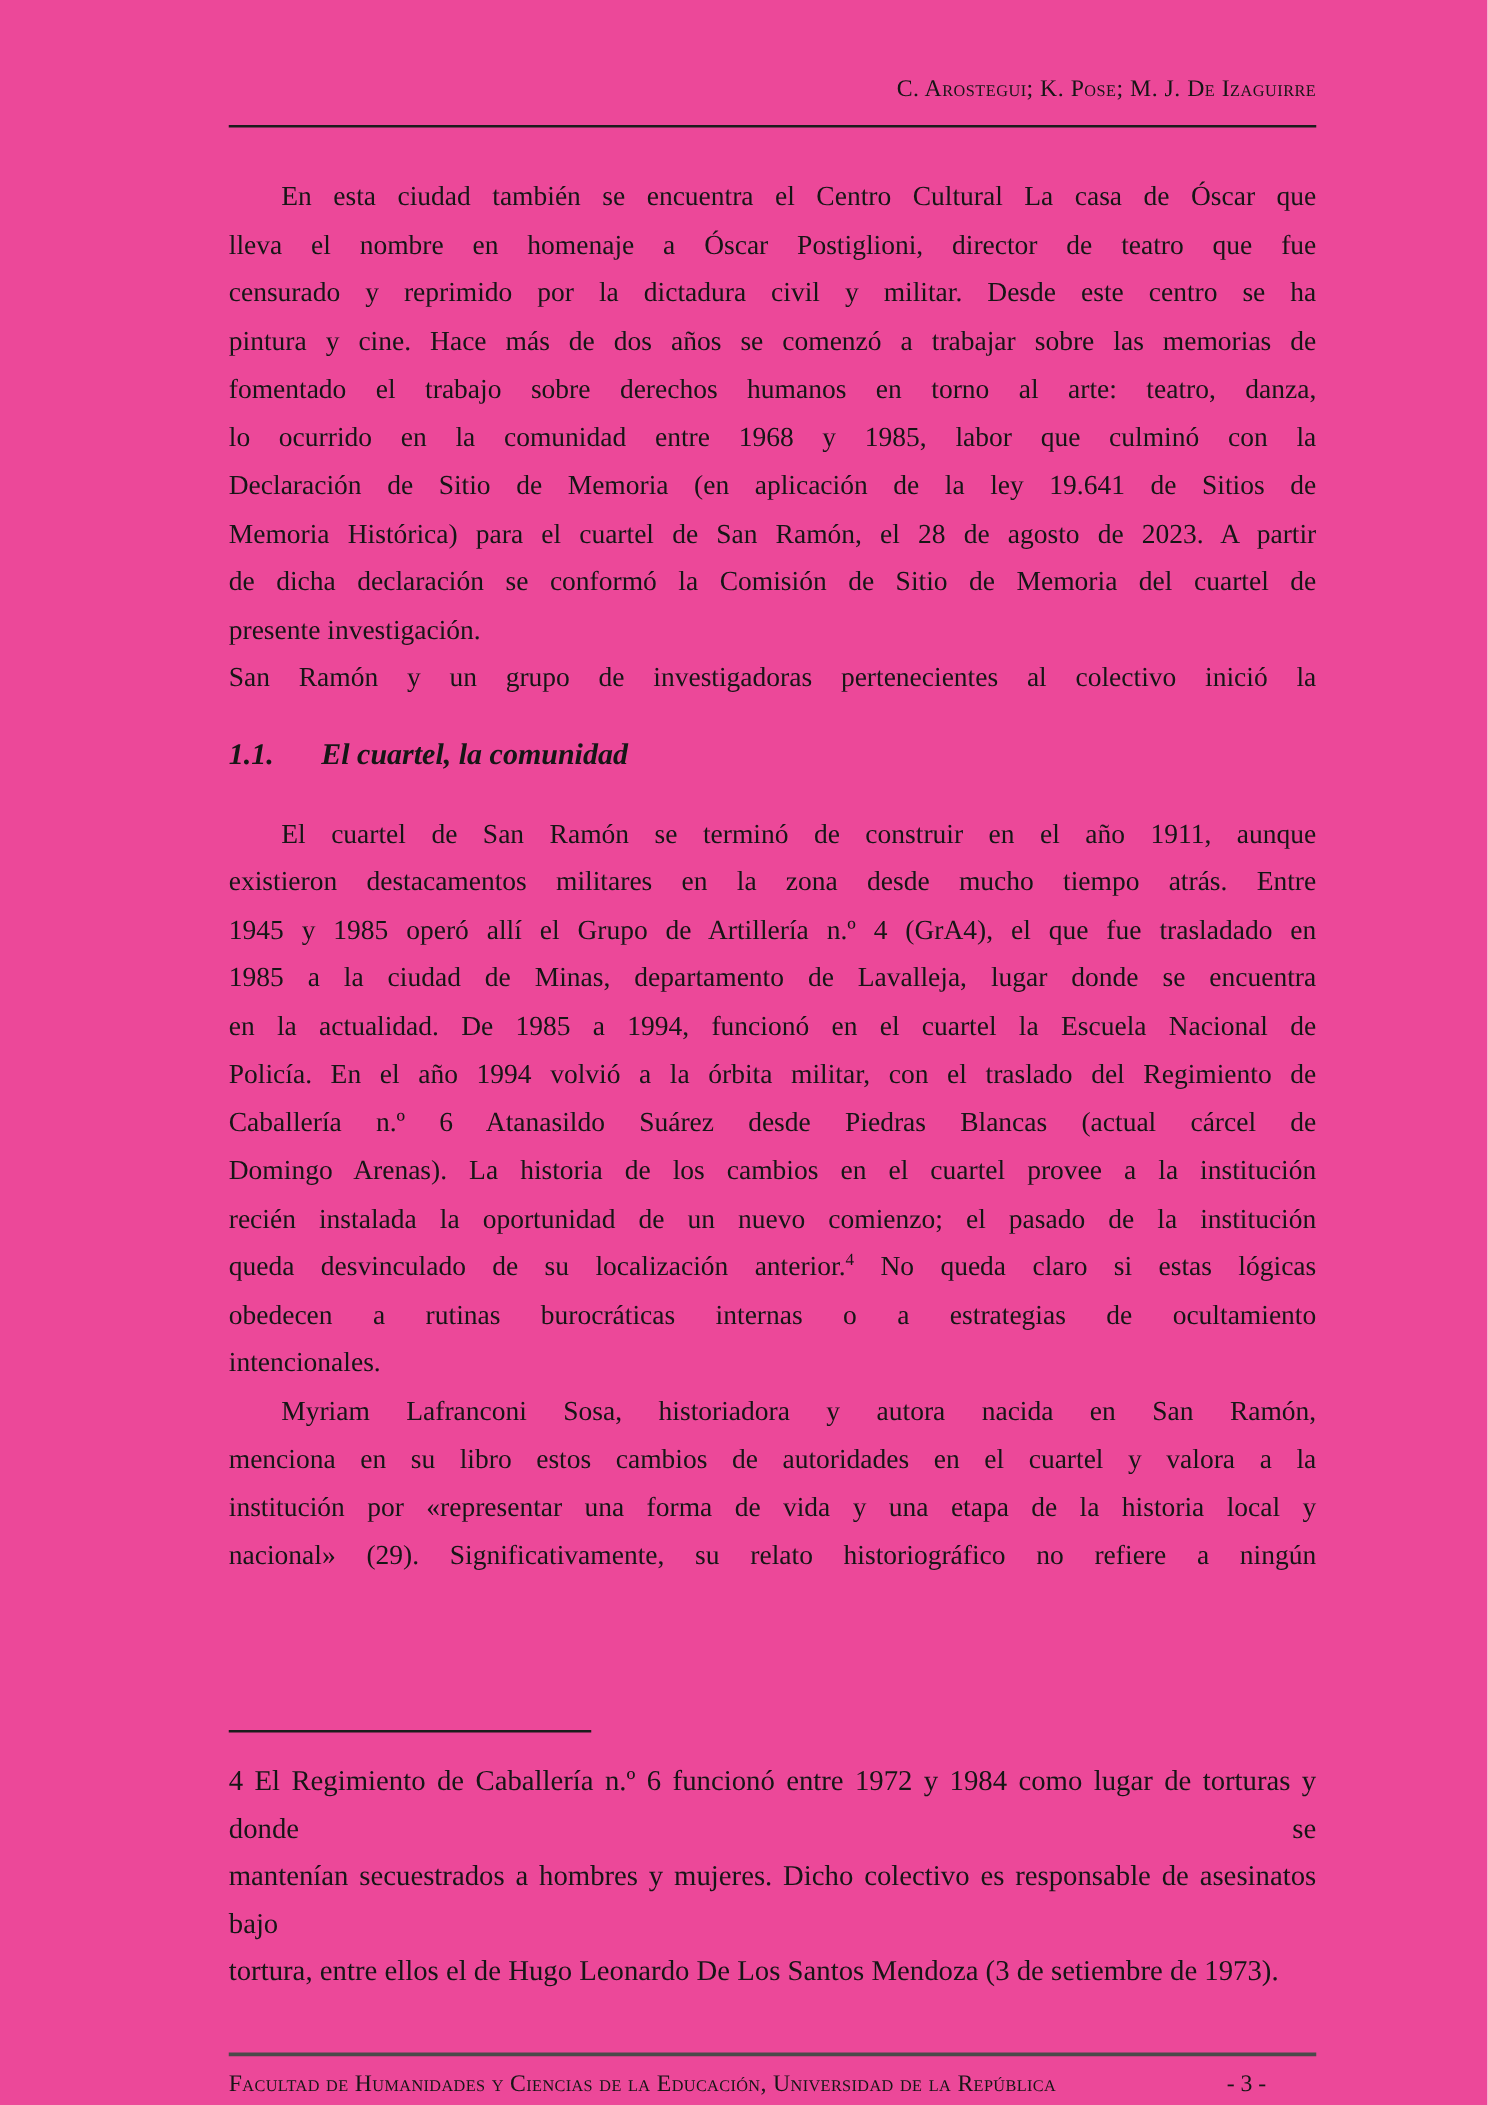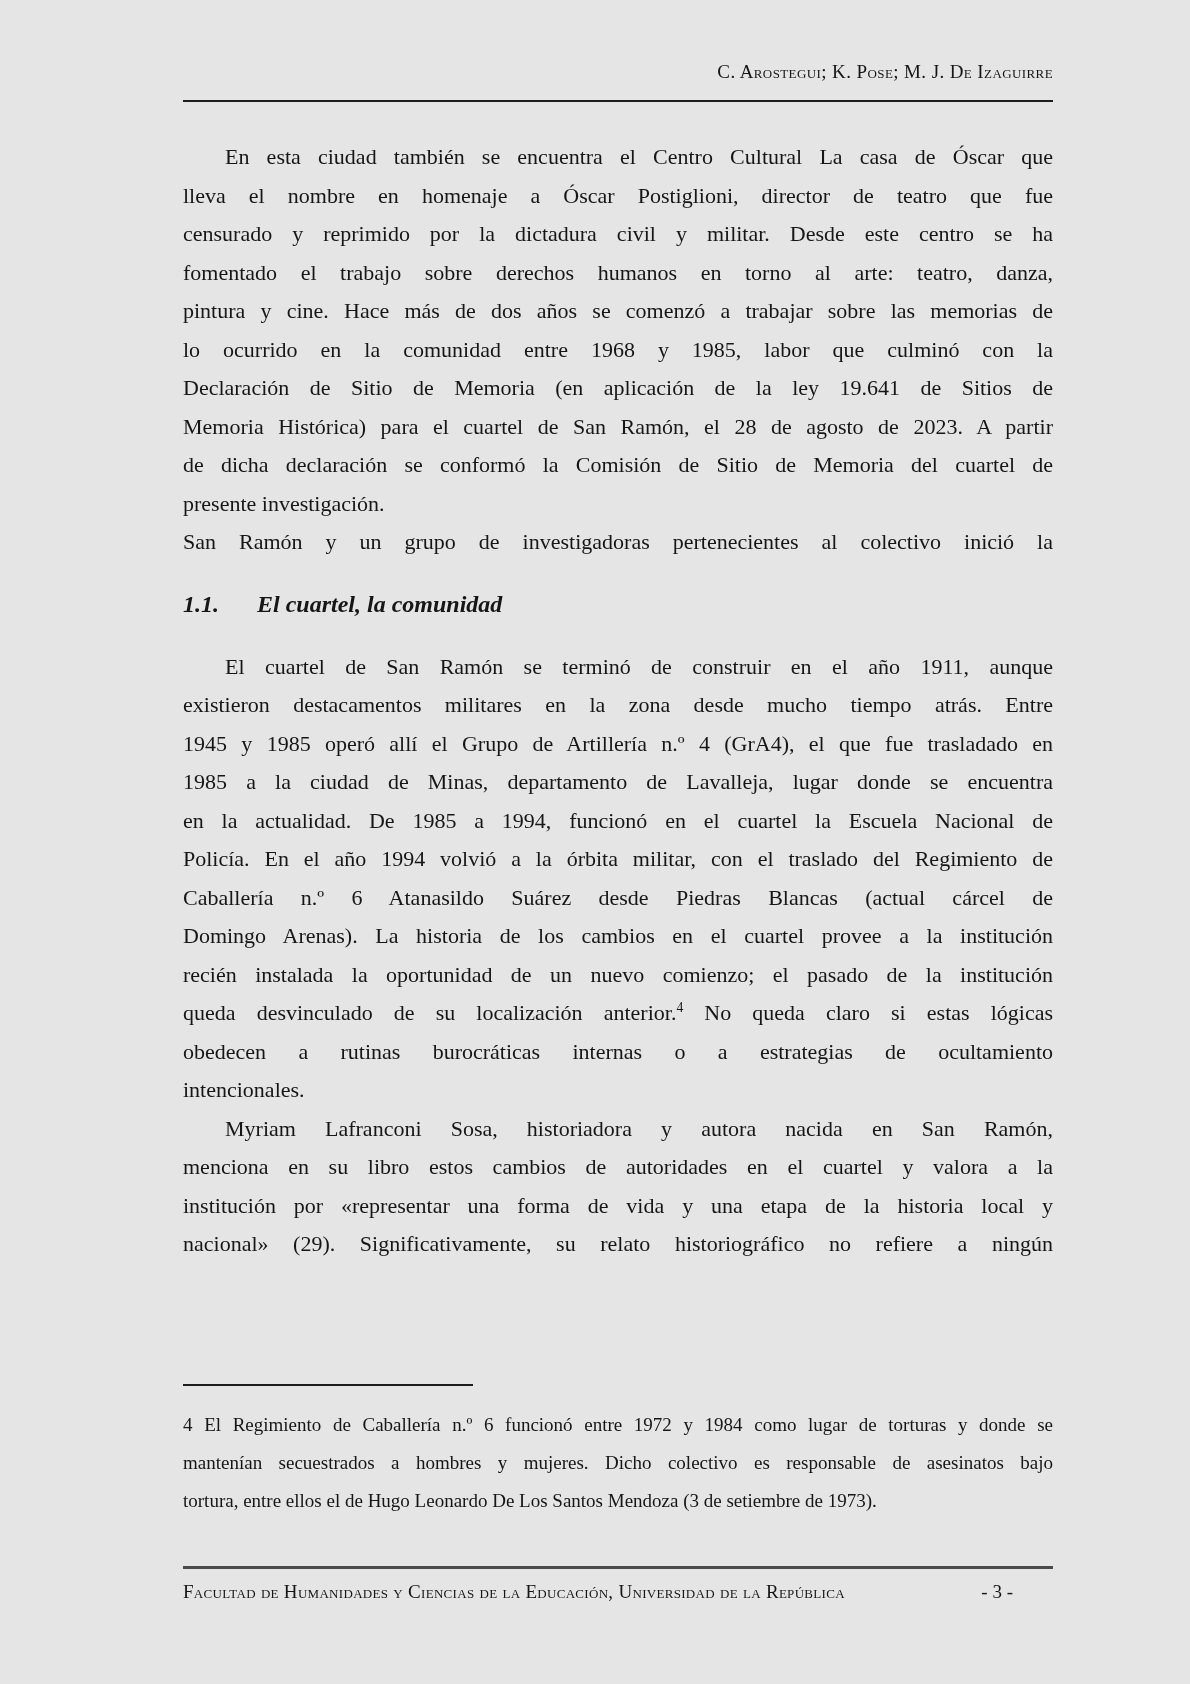--- a/index.html
+++ b/index.html
@@ -1,20 +1,20 @@
 <!DOCTYPE html>
 <html lang="es"><head>
 <meta charset="utf-8">
 <style>
   html, body { margin:0; padding:0; background:#ffffff; }
   .page {
     position: relative;
     width: 1190px;
     height: 1684px;
-    background: #e5e5e5;
+    background: #ec4899;
     color: #161616;
     font-family: "Liberation Serif", "DejaVu Serif", serif;
     box-sizing: border-box;
     padding: 0 137px 0 183px;
     overflow: hidden;
   }
   
   .header {
     padding-top: 58px;
     padding-bottom: 14px;
@@ -43,21 +43,21 @@
   .heading .num { display: inline-block; width: 74px; }
   .para2 { margin-top: 24px; }
   .para3 { }
   
   .footnote-sep {
     margin-top: 120px;
     width: 290px;
     height: 0;
     border-top: 2px solid #1c1c1c;
   }
-  .footnote { margin-top: 20px; font-size: 19px; line-height: 38px; }
+  .footnote { margin-top: 20px; font-size: 23px; line-height: 38px; }
   
   .footer {
     margin-top: 46px;
     border-top: 3px solid #4a4a4a;
     padding-top: 9px;
     display: flex;
     justify-content: space-between;
     align-items: flex-start;
     font-size: 19px;
     line-height: 28px;
@@ -73,22 +73,22 @@
   <div class="header">
     <span>C. Arostegui; K. Pose; M. J. De Izaguirre</span>
   </div>
 
   <div class="body">
 
     <div class="para para1">
         <div class="line">En esta ciudad también se encuentra el Centro Cultural La casa de Óscar que</div>
         <div class="line">lleva el nombre en homenaje a Óscar Postiglioni, director de teatro que fue</div>
         <div class="line">censurado y reprimido por la dictadura civil y militar. Desde este centro se ha</div>
+        <div class="line">pintura y cine. Hace más de dos años se comenzó a trabajar sobre las memorias de</div>
         <div class="line">fomentado el trabajo sobre derechos humanos en torno al arte: teatro, danza,</div>
-        <div class="line">pintura y cine. Hace más de dos años se comenzó a trabajar sobre las memorias de</div>
         <div class="line">lo ocurrido en la comunidad entre 1968 y 1985, labor que culminó con la</div>
         <div class="line">Declaración de Sitio de Memoria (en aplicación de la ley 19.641 de Sitios de</div>
         <div class="line">Memoria Histórica) para el cuartel de San Ramón, el 28 de agosto de 2023. A partir</div>
         <div class="line">de dicha declaración se conformó la Comisión de Sitio de Memoria del cuartel de</div>
         <div class="line last">presente investigación.</div>
         <div class="line">San Ramón y un grupo de investigadoras pertenecientes al colectivo inició la</div>
       </div>
 
     <div class="heading">
       <span class="num">1.1.</span><span>El cuartel, la comunidad</span>

